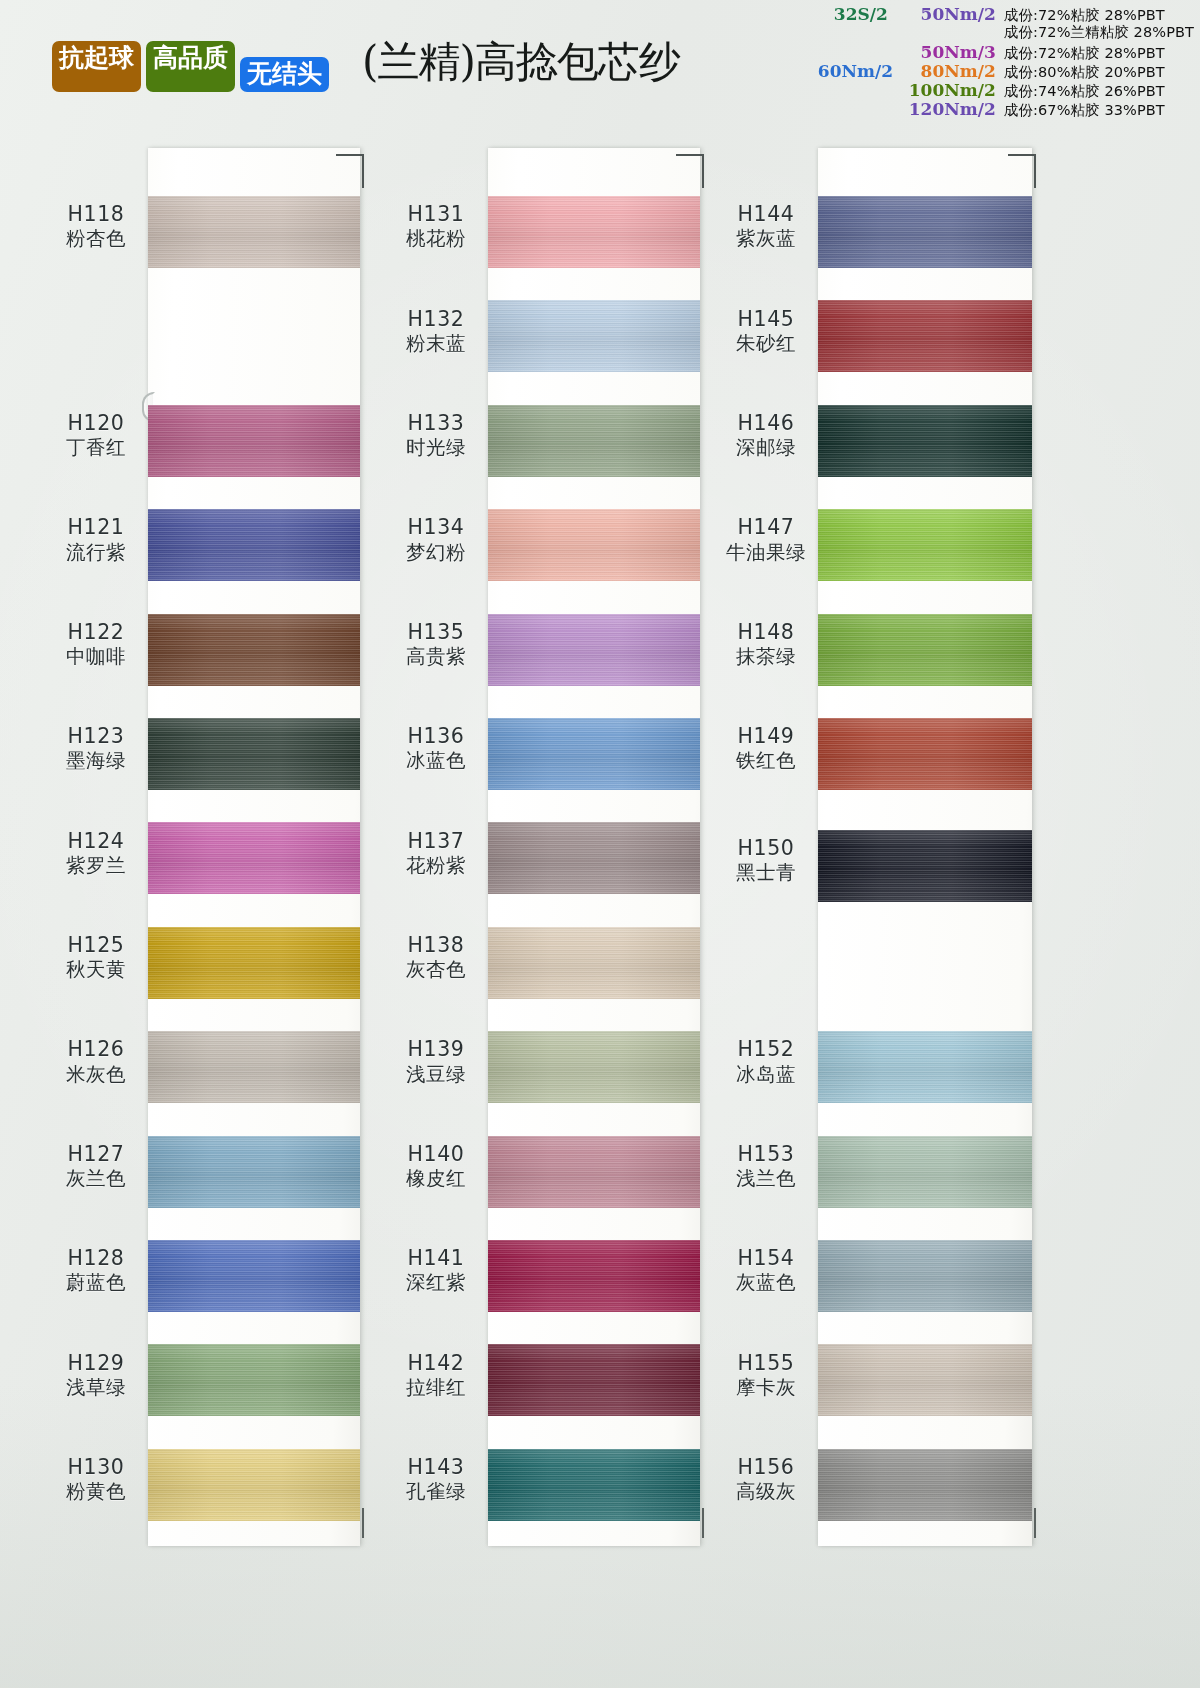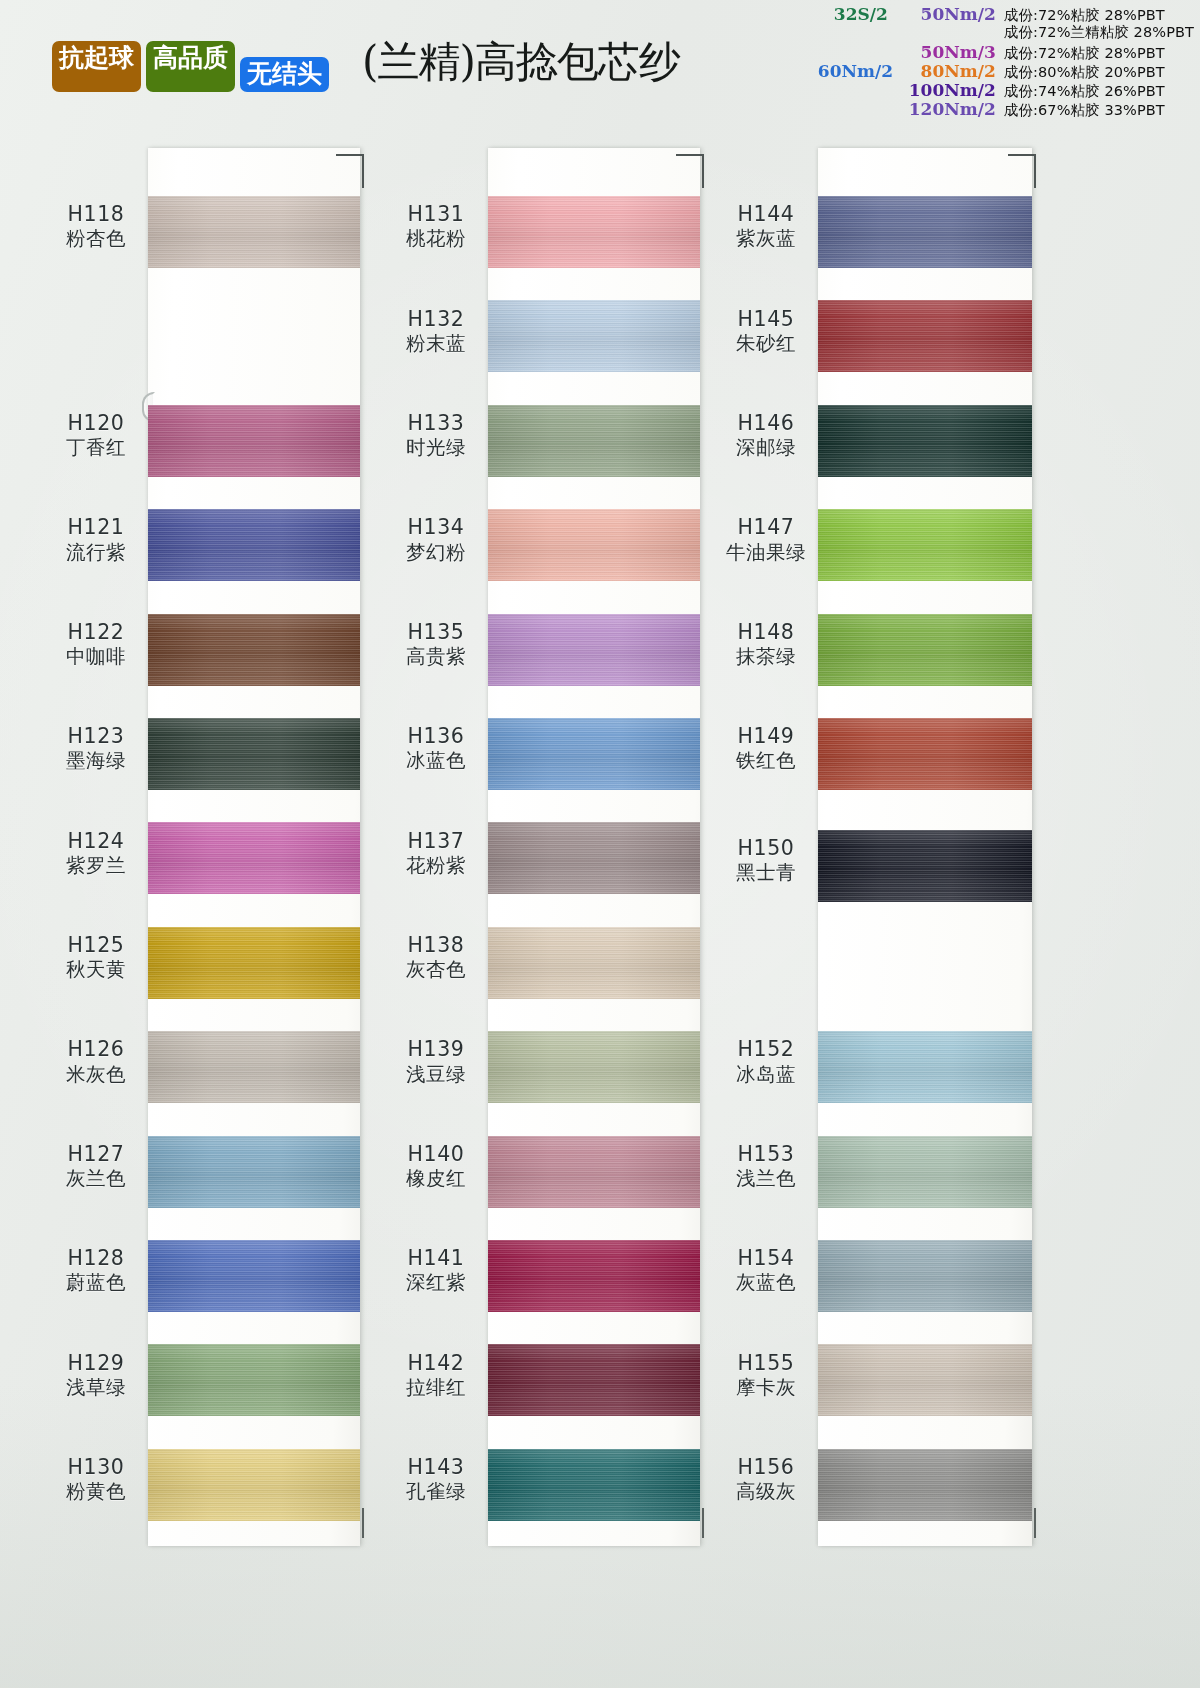--- a/index.html
+++ b/index.html
@@ -262,21 +262,21 @@
         <div class="spec-c2" style="color: rgb(155, 47, 160);">50Nm/3</div>
         <div class="spec-c3">成份:72%粘胶 28%PBT</div>
       </div>
       <div class="spec-row">
         <div class="spec-c1" style="color: rgb(43, 111, 208);">60Nm/2</div>
         <div class="spec-c2" style="color: rgb(224, 120, 32);">80Nm/2</div>
         <div class="spec-c3">成份:80%粘胶 20%PBT</div>
       </div>
       <div class="spec-row">
         <div class="spec-c1" style="color: rgb(43, 111, 208);"></div>
-        <div class="spec-c2" style="color: #4c1d95;">100Nm/2</div>
+        <div class="spec-c2" style="color: #4d7c0f;">100Nm/2</div>
         <div class="spec-c3">成份:74%粘胶 26%PBT</div>
       </div>
       <div class="spec-row">
         <div class="spec-c1" style="color: rgb(43, 111, 208);"></div>
         <div class="spec-c2" style="color: rgb(106, 75, 176);">120Nm/2</div>
         <div class="spec-c3">成份:67%粘胶 33%PBT</div>
       </div>
     </div>
 </div>
 

